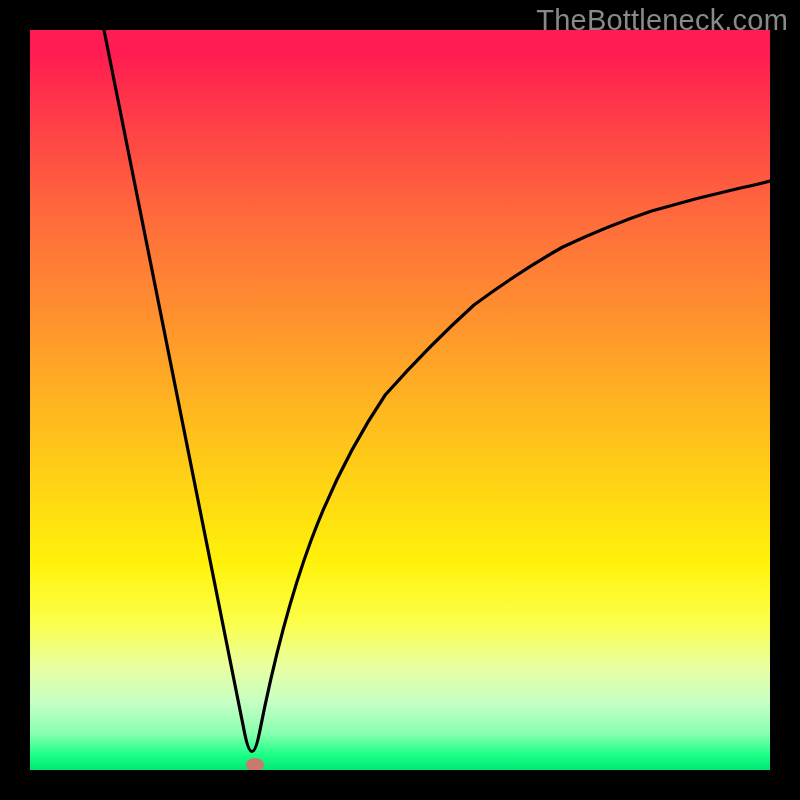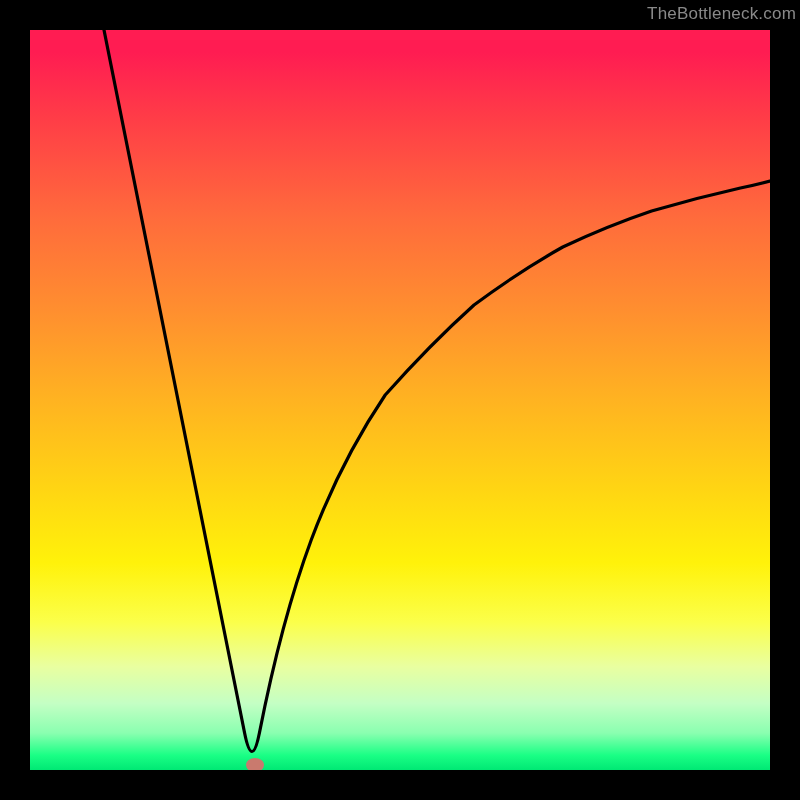--- a/index.html
+++ b/index.html
@@ -47,23 +47,23 @@
   }
   .curve-svg {
     position: absolute;
     inset: 0;
     width: 100%;
     height: 100%;
   }
   .watermark {
     position: absolute;
     top: 4px;
-    right: 4px;
+    right: 12px;
     color: #898989;
-    font-size: 17px;
+    font-size: 29px;
     letter-spacing: 0.2px;
     font-weight: 400;
     user-select: none;
   }
 </style>
 </head>
 <body>
 
 <div class="outer">
   <div class="plot-area">

